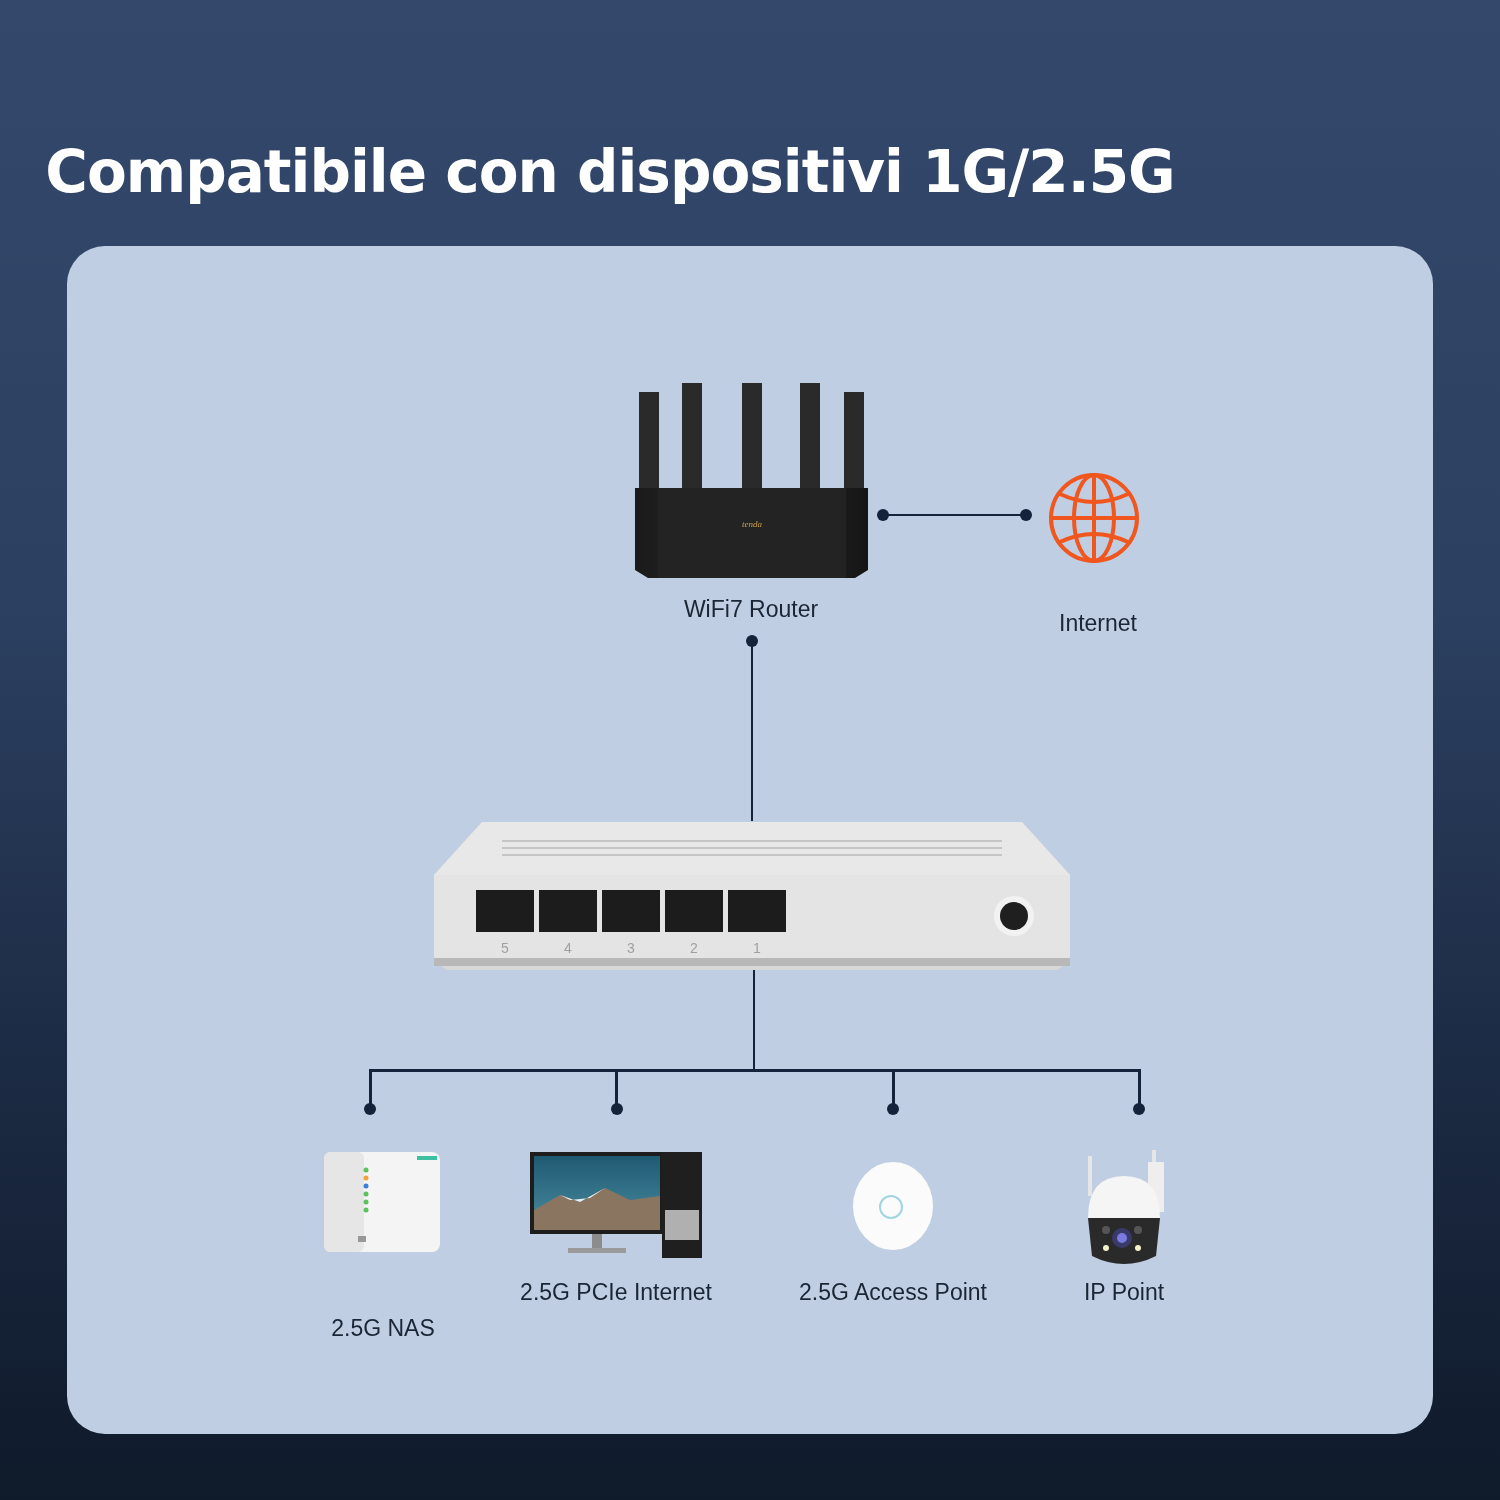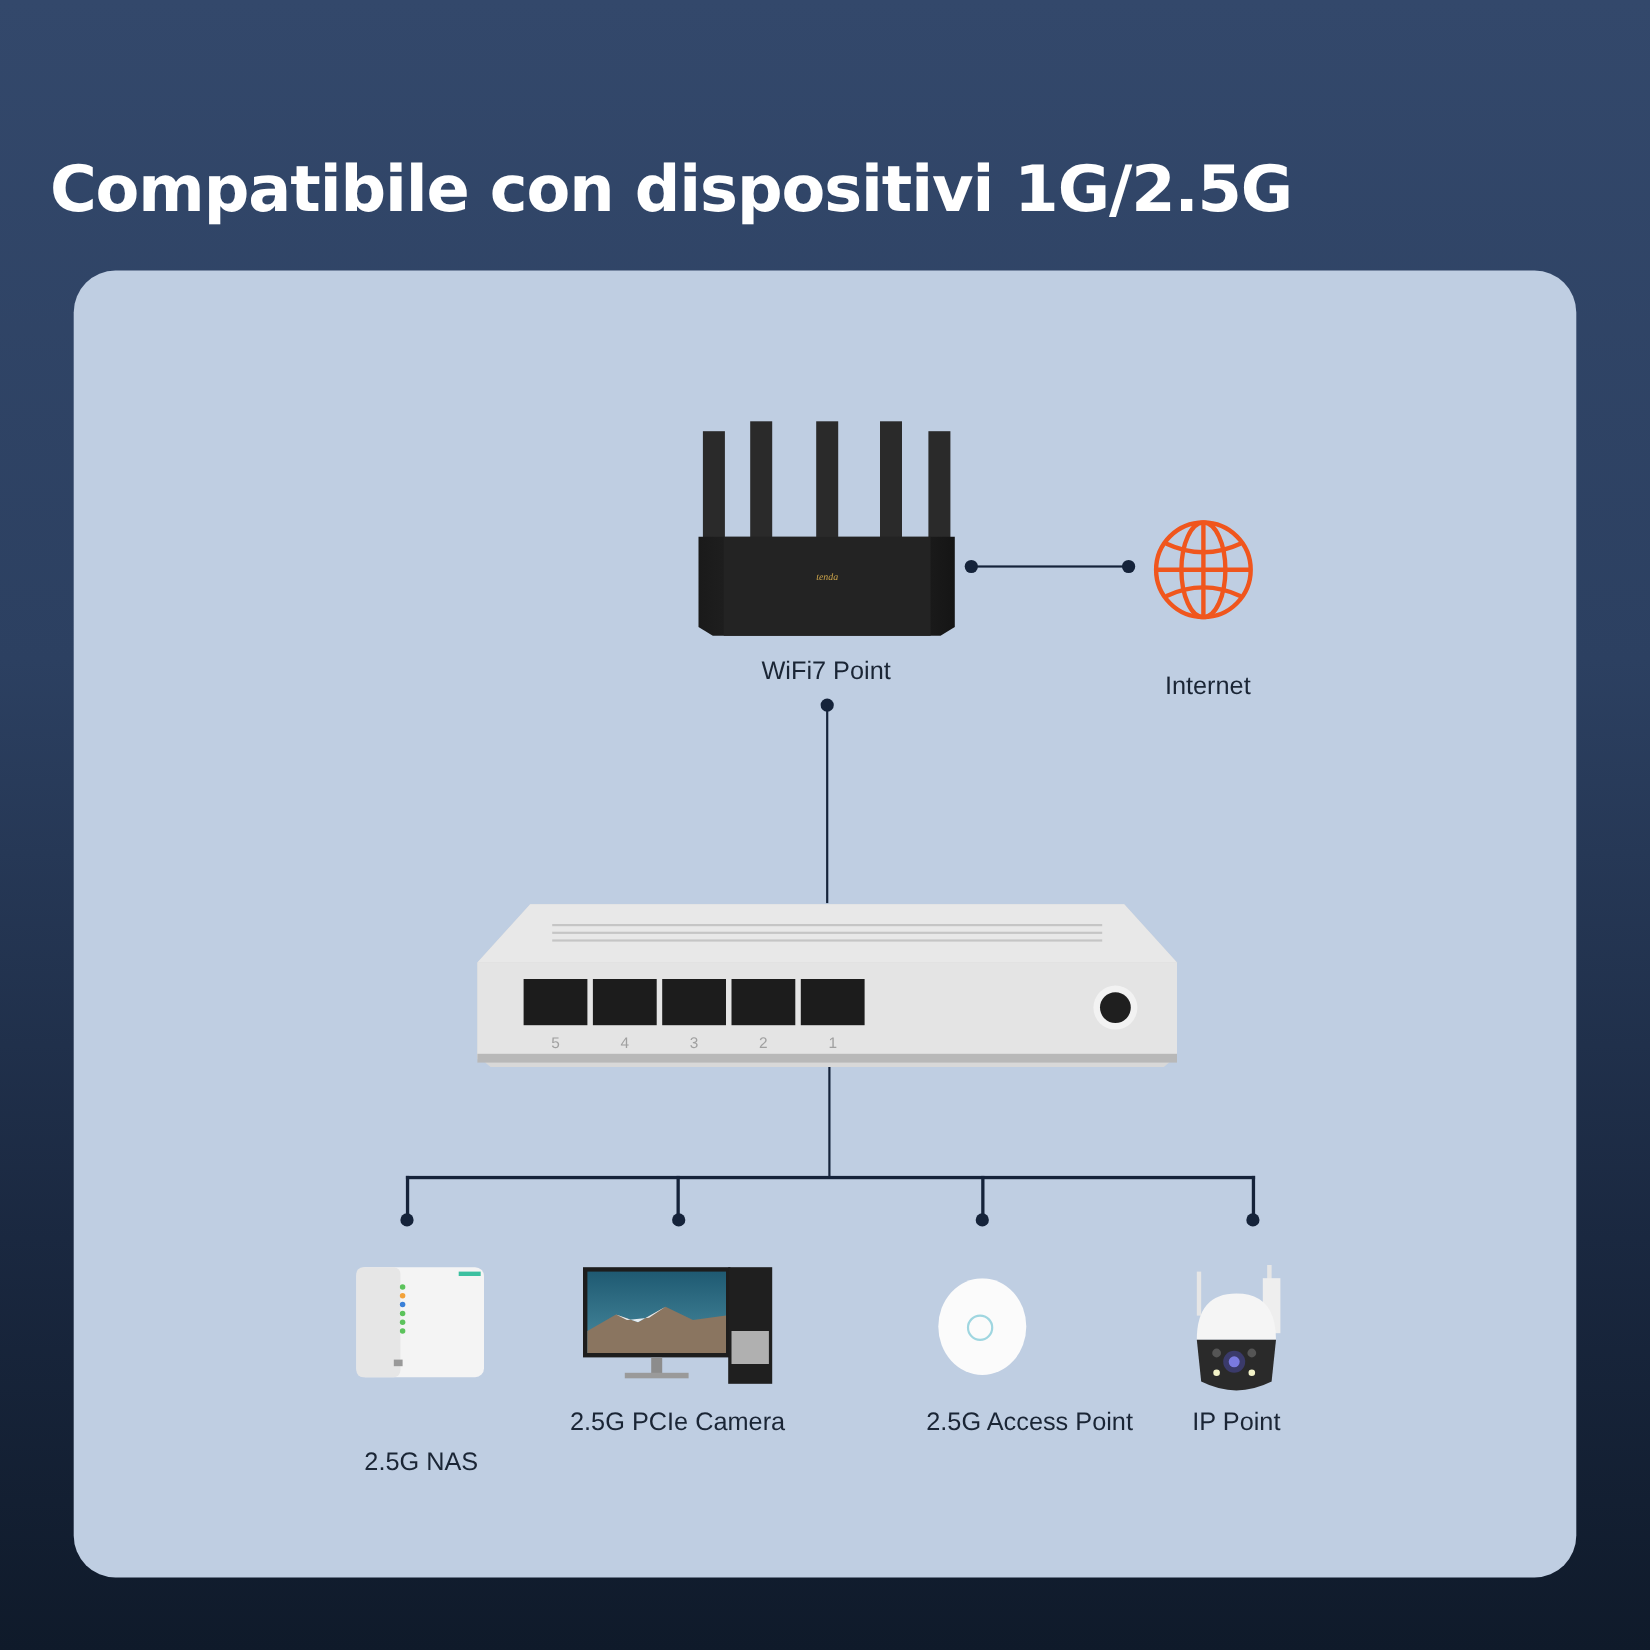--- a/index.html
+++ b/index.html
@@ -42,21 +42,21 @@
   </defs>
   <rect x="9" y="12" width="20" height="100" fill="#2a2a2a"></rect>
   <rect x="52" y="3" width="20" height="110" fill="#2a2a2a"></rect>
   <rect x="112" y="3" width="20" height="110" fill="#2a2a2a"></rect>
   <rect x="170" y="3" width="20" height="110" fill="#2a2a2a"></rect>
   <rect x="214" y="12" width="20" height="100" fill="#2a2a2a"></rect>
   <polygon points="5,108 238,108 238,190 225,198 18,198 5,190" fill="url(#rg)"></polygon>
   <rect x="28" y="108" width="188" height="90" fill="#232323"></rect>
   <text x="122" y="147" font-size="9" fill="#c9a24a" text-anchor="middle" font-style="italic" font-family="Liberation Serif, serif">tenda</text>
 </svg>
-<div class="label" style="left:751px;top:596px">WiFi7 Point</div>
+<div class="label" style="left:751px;top:596px">WiFi7 Router</div>
 
 <div class="line" style="left:883px;top:514px;width:143px;height:2px"></div>
 <div class="dot" style="left:883px;top:515px"></div>
 <div class="dot" style="left:1026px;top:515px"></div>
 
 <svg class="abs" style="left:1046px;top:470px" width="96" height="96" viewBox="0 0 96 96">
   <g fill="none" stroke="#f0561d" stroke-width="4">
     <circle cx="48" cy="48" r="43"></circle>
     <ellipse cx="48" cy="48" rx="20" ry="43"></ellipse>
     <line x1="48" y1="5" x2="48" y2="91"></line>
@@ -134,27 +134,27 @@
   </defs>
   <rect x="0" y="2" width="134" height="82" fill="#1d1d1d"></rect>
   <rect x="4" y="6" width="126" height="74" fill="url(#sky)"></rect>
   <polygon points="4,60 30,45 50,52 75,38 100,50 130,46 130,80 4,80" fill="#8a7560"></polygon>
   <polygon points="30,45 50,52 75,38 60,48 40,50" fill="#e8eef2"></polygon>
   <rect x="62" y="84" width="10" height="16" fill="#8c8c8c"></rect>
   <rect x="38" y="98" width="58" height="5" fill="#9a9a9a"></rect>
   <rect x="132" y="2" width="40" height="106" fill="#1f1f1f"></rect>
   <rect x="135" y="60" width="34" height="30" fill="#b0b0b0"></rect>
 </svg>
-<div class="label" style="left:616px;top:1279px">2.5G PCIe Camera</div>
+<div class="label" style="left:616px;top:1279px">2.5G PCIe Internet</div>
 
 <svg class="abs" style="left:852px;top:1162px" width="84" height="90">
   <ellipse cx="41" cy="44" rx="40" ry="44" fill="#fbfbfb"></ellipse>
   <circle cx="39" cy="45" r="11" fill="none" stroke="#9fd6e0" stroke-width="2"></circle>
 </svg>
-<div class="label" style="left:936px;top:1279px">2.5G Access Point</div>
+<div class="label" style="left:893px;top:1279px">2.5G Access Point</div>
 
 <svg class="abs" style="left:1078px;top:1148px" width="100" height="125">
   <rect x="10" y="8" width="4" height="40" fill="#e6e6e6"></rect>
   <rect x="74" y="2" width="4" height="48" fill="#e6e6e6"></rect>
   <rect x="70" y="14" width="16" height="50" fill="#eeeeee"></rect>
   <path d="M10 70 Q10 28 46 28 Q82 28 82 70 Z" fill="#f5f5f5"></path>
   <path d="M10 70 L82 70 L78 108 Q46 124 14 108 Z" fill="#2a2a2a"></path>
   <circle cx="44" cy="90" r="10" fill="#3a3a6a"></circle>
   <circle cx="44" cy="90" r="5" fill="#7a7ae0"></circle>
   <circle cx="28" cy="82" r="4" fill="#555"></circle>

